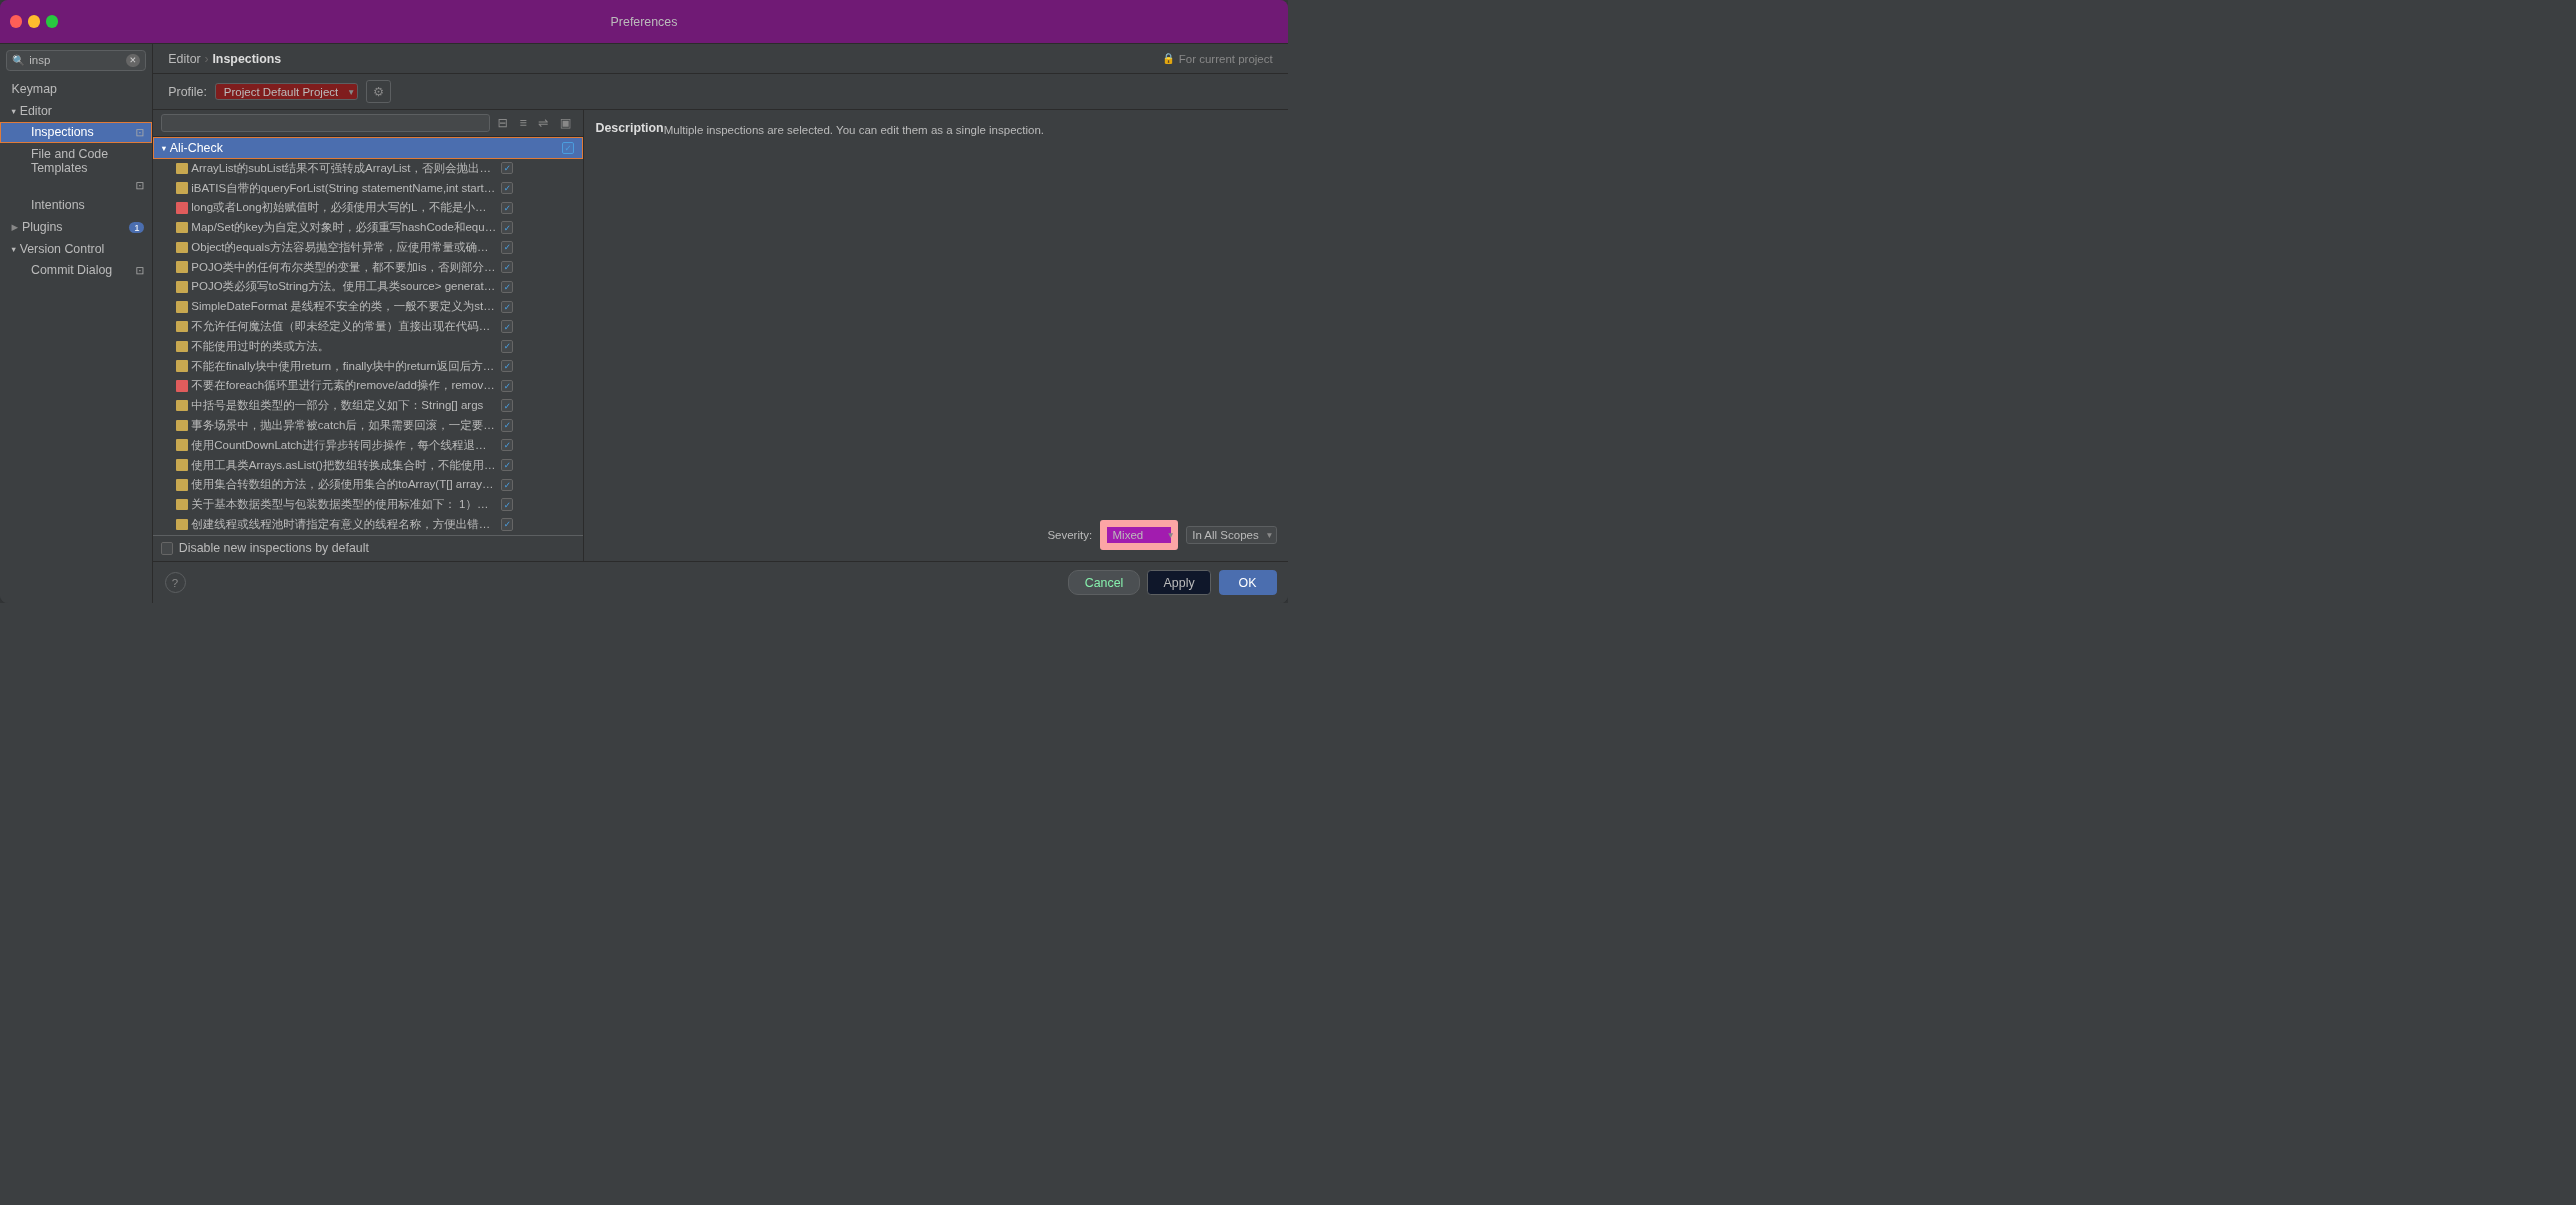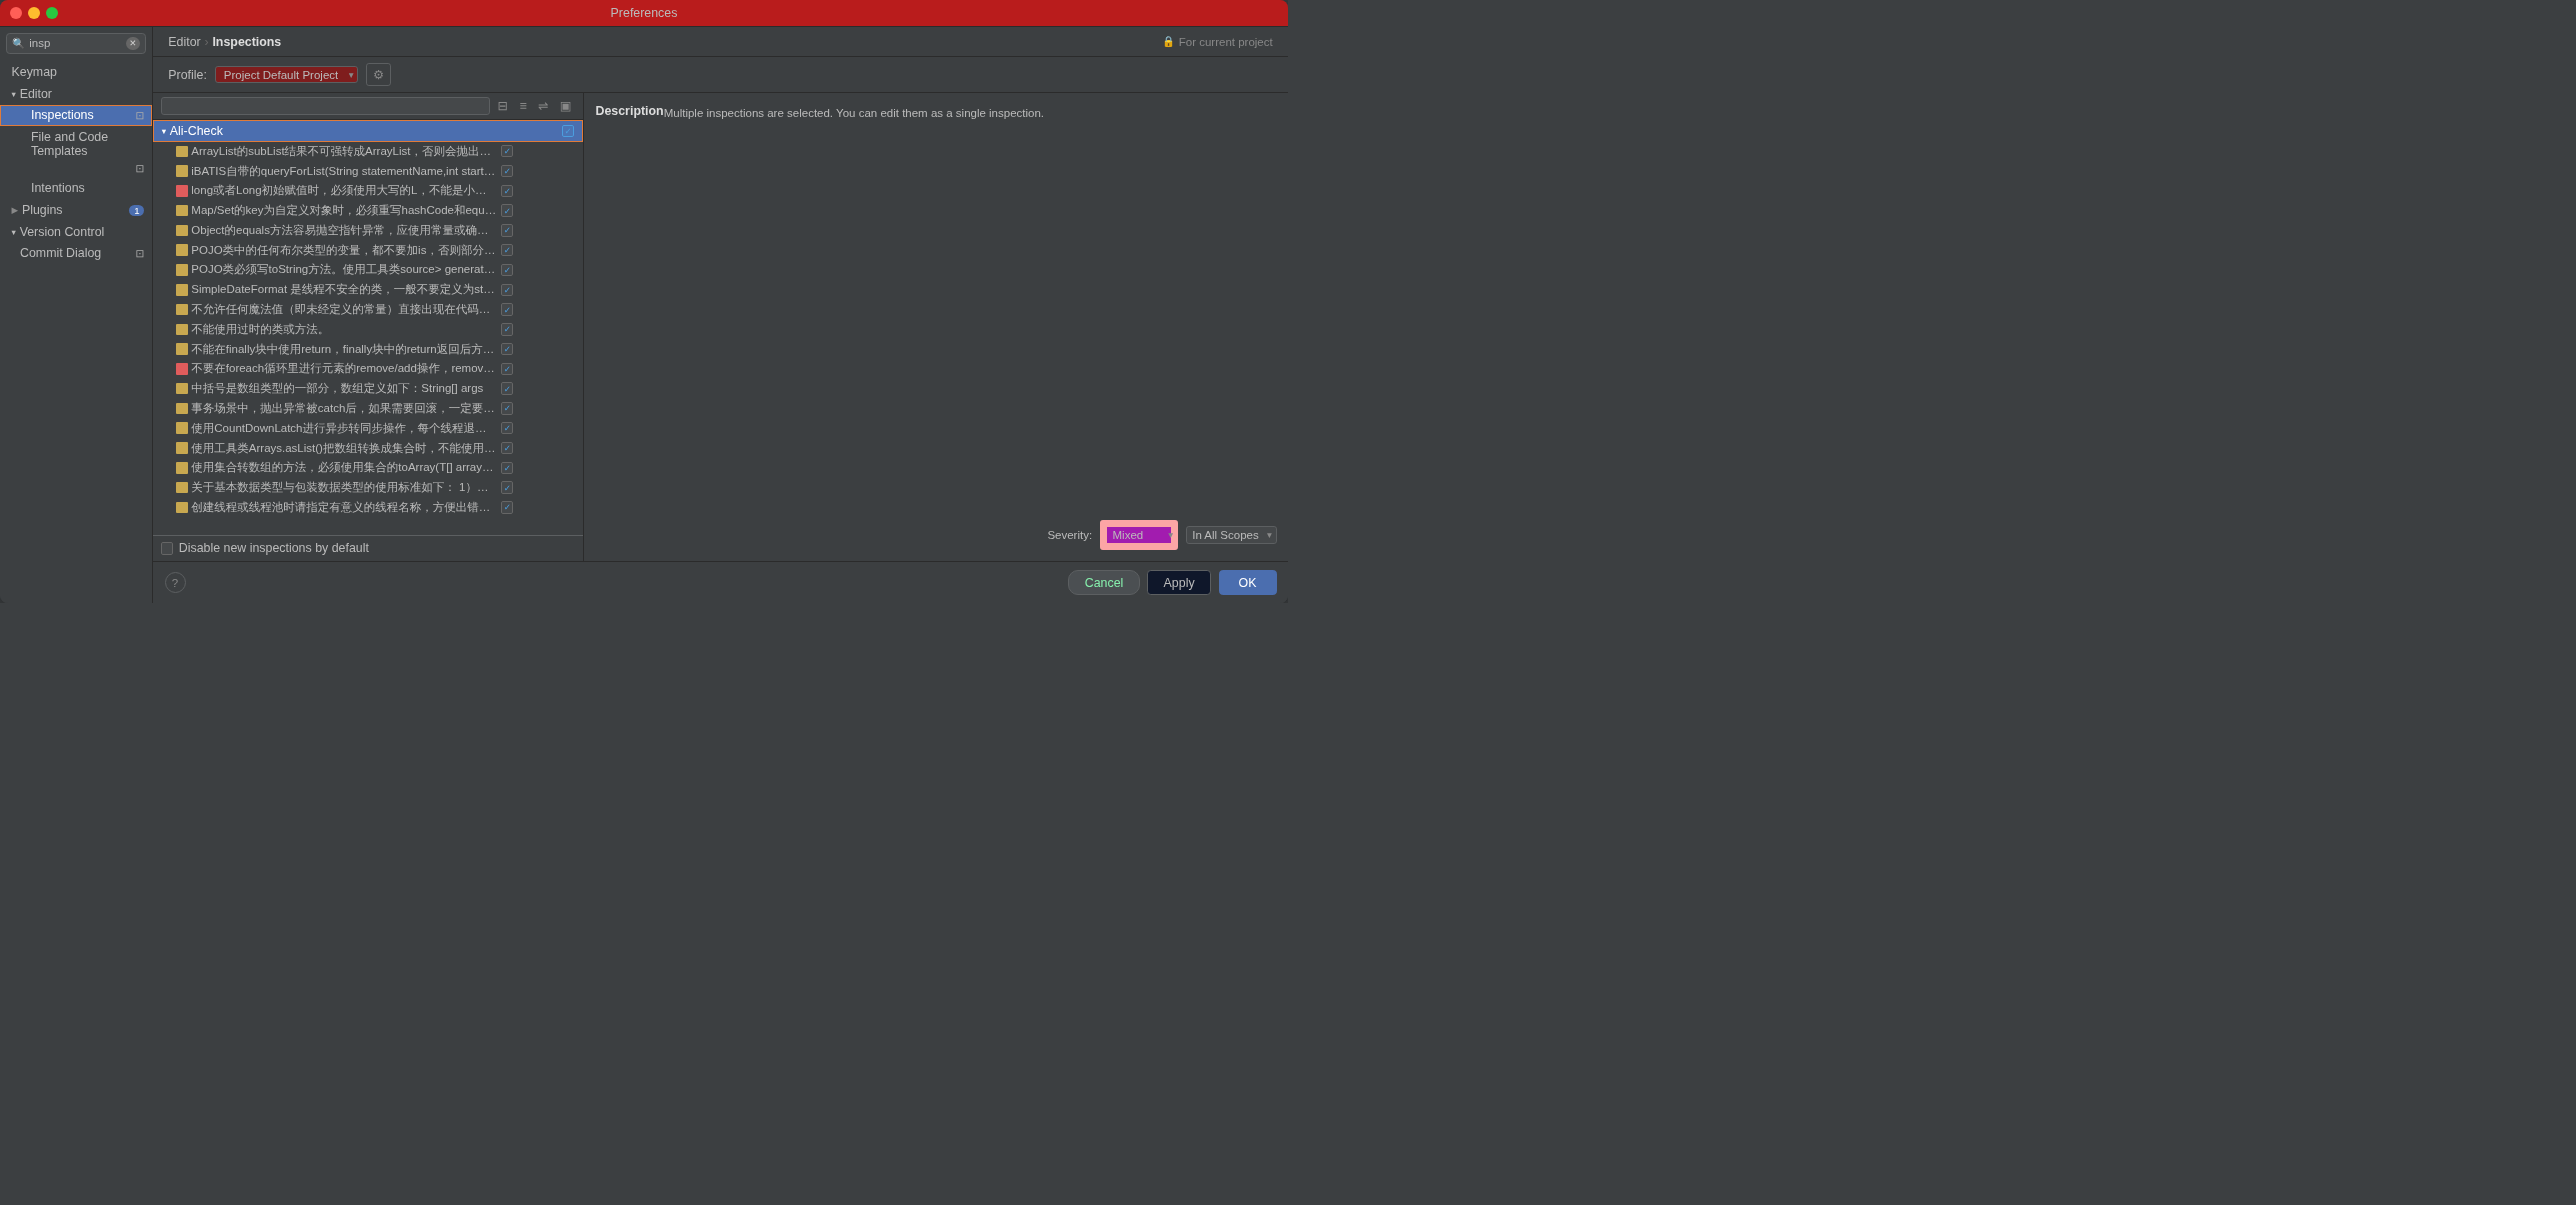--- a/index.html
+++ b/index.html
@@ -18,22 +18,22 @@
       height: 603px;
       background: #3c3f41;
       display: flex;
       flex-direction: column;
       border-radius: 7.7px;
       overflow: hidden;
       box-shadow: 0 3.8px 29px rgba(0,0,0,0.5);
     }
 
     .title-bar {
-      background: #b91c1c;
-      height: 27px;
+      background: #701a75;
+      height: 44px;
       display: flex;
       align-items: center;
       justify-content: center;
       position: relative;
       flex-shrink: 0;
       border-bottom: 1px solid #2b2b2b;
     }
 
     .title-bar-buttons {
       position: absolute;
@@ -558,21 +558,21 @@
         </div>
         <div class="sidebar-item parent">
           <span class="triangle" style="color:#888; font-size:8.6px;">▶</span>
           <span>Plugins</span>
           <span class="sidebar-item-badge">1</span>
         </div>
         <div class="sidebar-item parent">
           <span class="triangle open">▾</span>
           <span>Version Control</span>
         </div>
-        <div class="sidebar-item sidebar-item-indent" style="padding-left:20px;">
+        <div class="sidebar-item sidebar-item-indent" style="padding-left:31px;">
           <span>Commit Dialog</span>
           <span style="margin-left:auto; font-size:10.5px; color:#aaa;">⊡</span>
         </div>
       </div>
     </div>
 
     <div class="right-panel">
 
       <div class="panel-header">
         <div class="breadcrumb">

